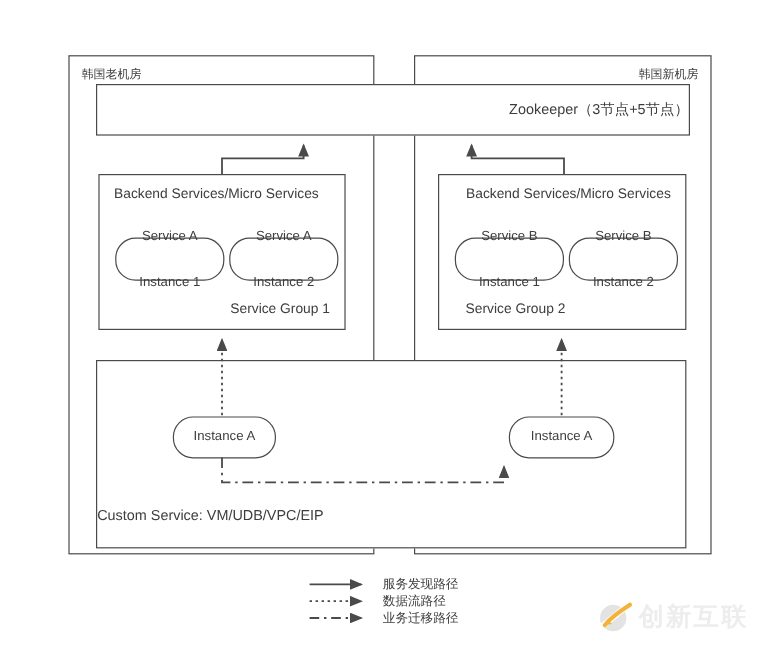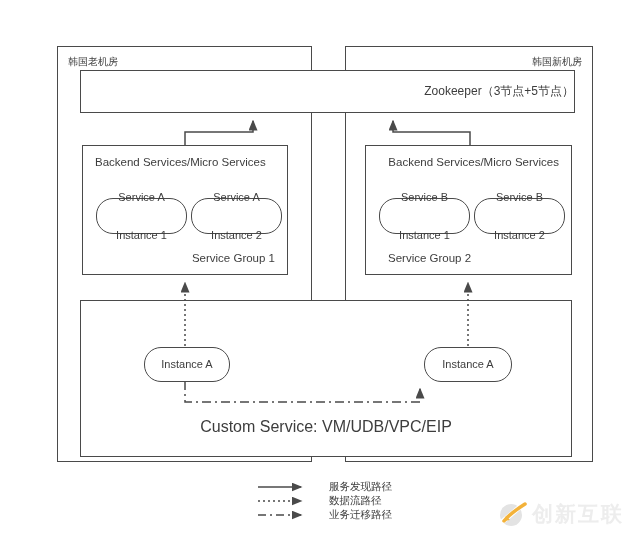--- a/index.html
+++ b/index.html
@@ -18,24 +18,24 @@
   .bk-title.tl{left:12px;}
   .bk-title.tr{right:12px;}
   .bk-footer{position:absolute;bottom:10px;font-size:11.5px;white-space:nowrap;}
   .bk-footer.br{right:12px;margin-left:38px;}
   .bk-footer.bl{left:12px;margin-left:10px;}
   .pill{
     position:absolute;border:1.5px solid #4a4a4a;border-radius:17px;background:#ffffff;
     display:flex;flex-direction:column;align-items:center;justify-content:center;
     font-size:11px;line-height:1.3;text-align:center;box-sizing:border-box;gap:24px;
   }
-  .custom-label{position:absolute;left:0;right:0;bottom:20px;text-align:center;font-size:16px;}
+  .custom-label{position:absolute;left:0;right:0;bottom:20px;text-align:left;font-size:12px;}
   .overlay{position:absolute;left:0;top:0;z-index:3;pointer-events:none;}
   .legend{position:absolute;left:256px;top:480px;z-index:4;display:flex;flex-direction:column;gap:1px;}
-  .legend-row{display:flex;align-items:center;gap:17px;height:13px;}
+  .legend-row{display:flex;align-items:center;gap:7px;height:13px;}
   .legend-label{font-size:10.5px;color:#3d3d3d;white-space:nowrap;}
   .watermark{position:absolute;left:497px;top:499px;z-index:5;display:flex;align-items:center;gap:5px;}
   .watermark-text{font-size:21px;font-weight:bold;color:#ededed;letter-spacing:2px;white-space:nowrap;}
 </style>
 </head>
 <body>
 
 <div class="stage">
 
   <div class="box container-box" style="left:57px;top:46px;width:255px;height:416px;">

